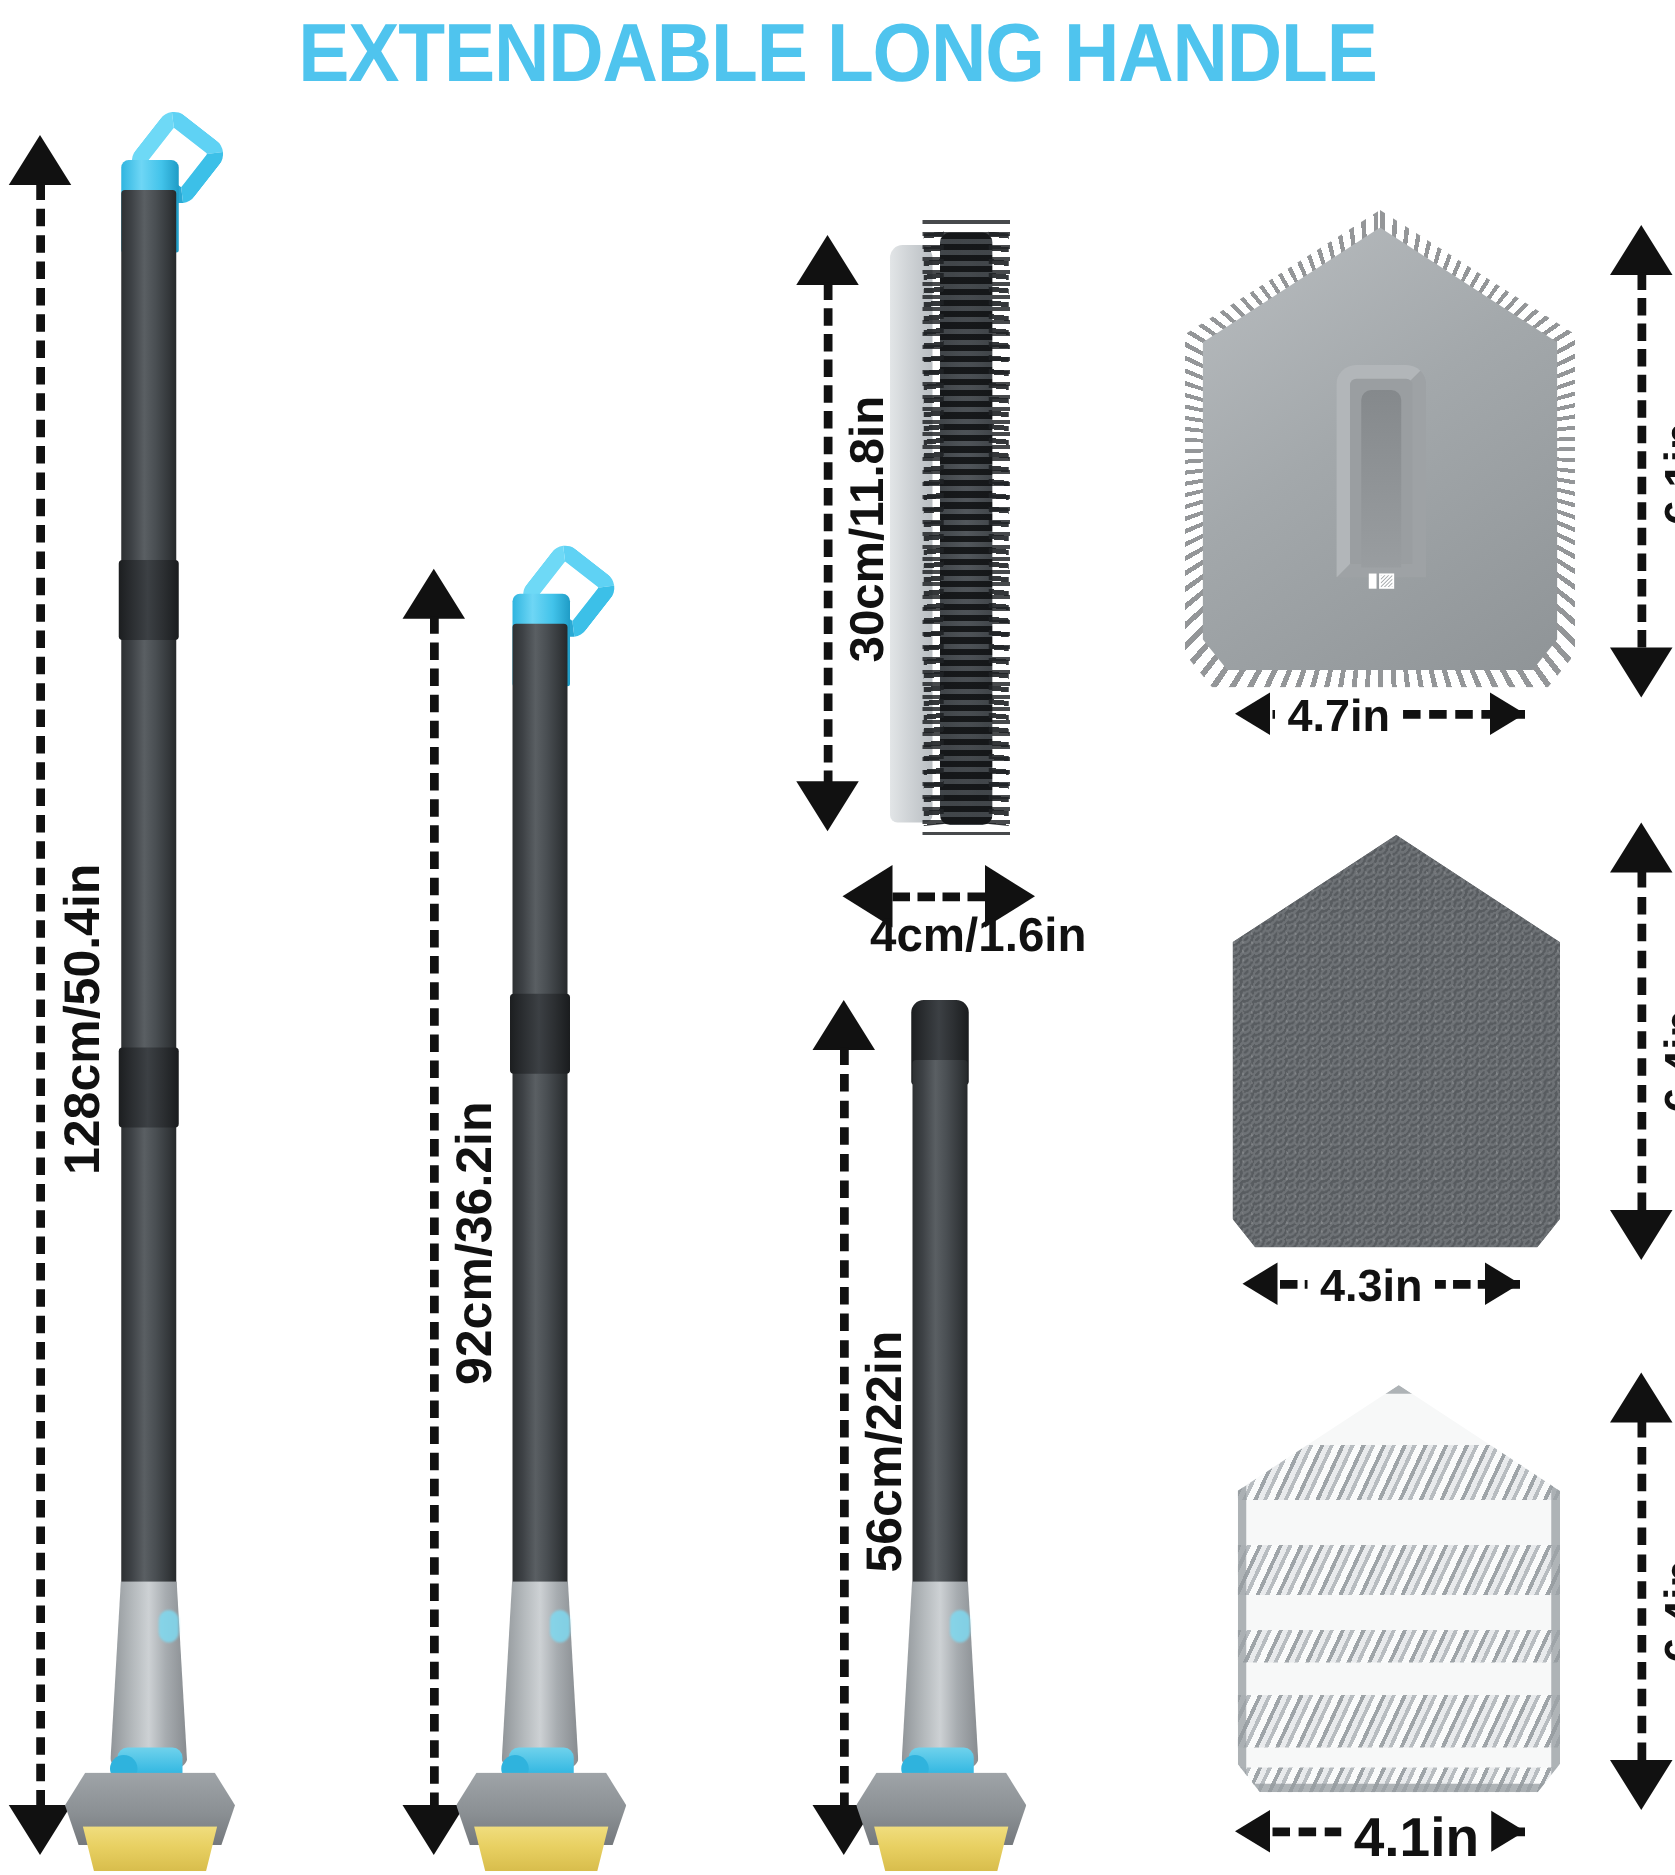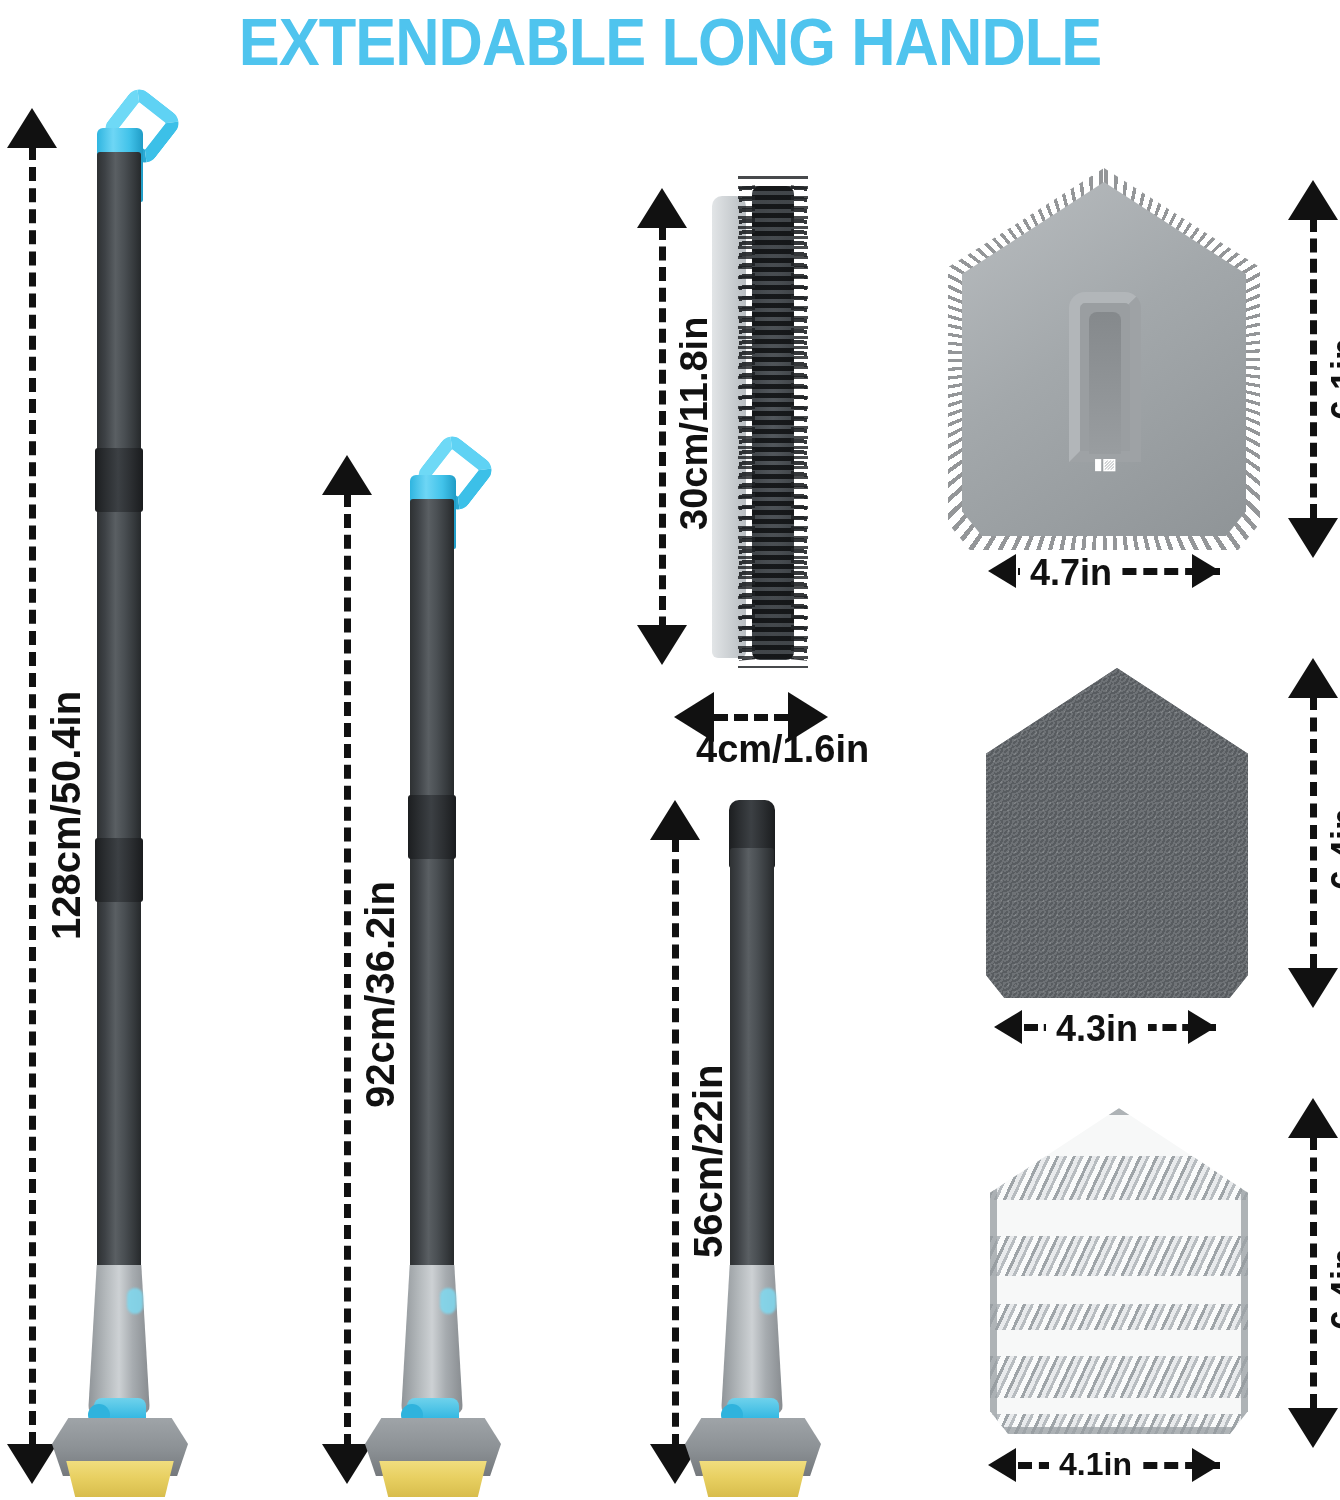--- a/index.html
+++ b/index.html
@@ -359,16 +359,16 @@
     </div>
 
     <div class="arrow up" style="left:1288px; top:1098px;"></div>
     <div class="dline-v" style="left:1310px; top:1136px; height:272px;"></div>
     <div class="arrow down" style="left:1288px; top:1408px;"></div>
     <div class="dim vert" style="left:1324px; top:1330px; font-size:36px;">6.4in</div>
 
     <div class="arrow sm left" style="left:988px; top:1448px;"></div>
     <div class="dline-h" style="left:1018px; top:1462px; width:202px;"></div>
     <div class="arrow sm right" style="left:1192px; top:1448px;"></div>
-    <div class="dim" style="left:1049px; top:1446px; font-size:32px; background:#fff; padding:0 10px;">4.1in</div>
+    <div class="dim" style="left:1073px; top:1446px; font-size:44px; background:#fff; padding:0 10px;">4.1in</div>
   </div>
 
 </div>
 
 </body></html>

